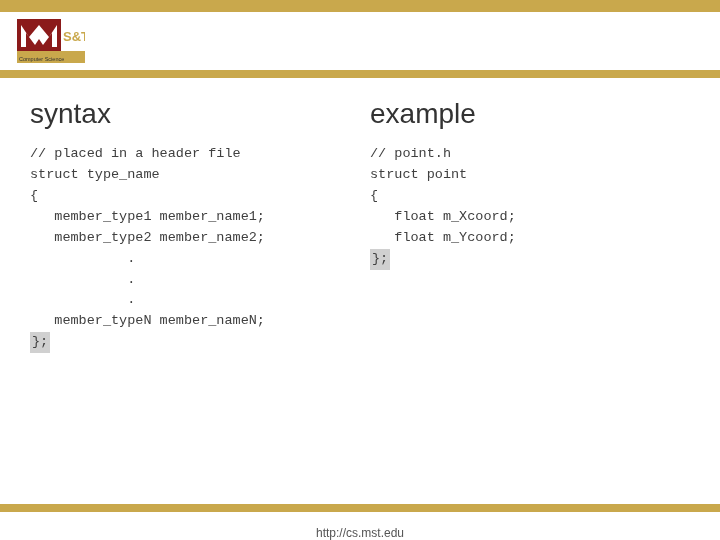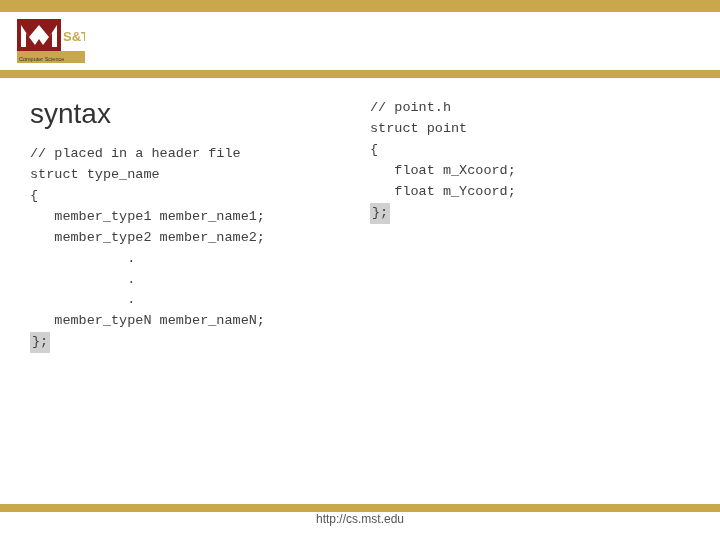--- a/index.html
+++ b/index.html
@@ -111,21 +111,21 @@
     .bottom-bar {
       height: 8px;
       background: #c9a84c;
       width: 100%;
     }
 
     
     .footer {
       height: 28px;
       display: flex;
-      align-items: flex-start;
+      align-items: flex-end;
       justify-content: center;
       background: #ffffff;
     }
 
     .footer-text {
       font-size: 12px;
       color: #555555;
     }
   </style>
 </head>
@@ -166,20 +166,21 @@
    member_type2 member_name2;
             .
             .
             .
    member_typeN member_nameN;
 <span class="highlighted">};</span>
 </div>
     </div>
 
     <div class="right-column">
+      <div class="section-title">example</div>
       <div class="code-block">// point.h
 struct point
 {
    float m_Xcoord;
    float m_Ycoord;
 <span class="highlighted">};</span>
 </div>
     </div>
 
   </div>

